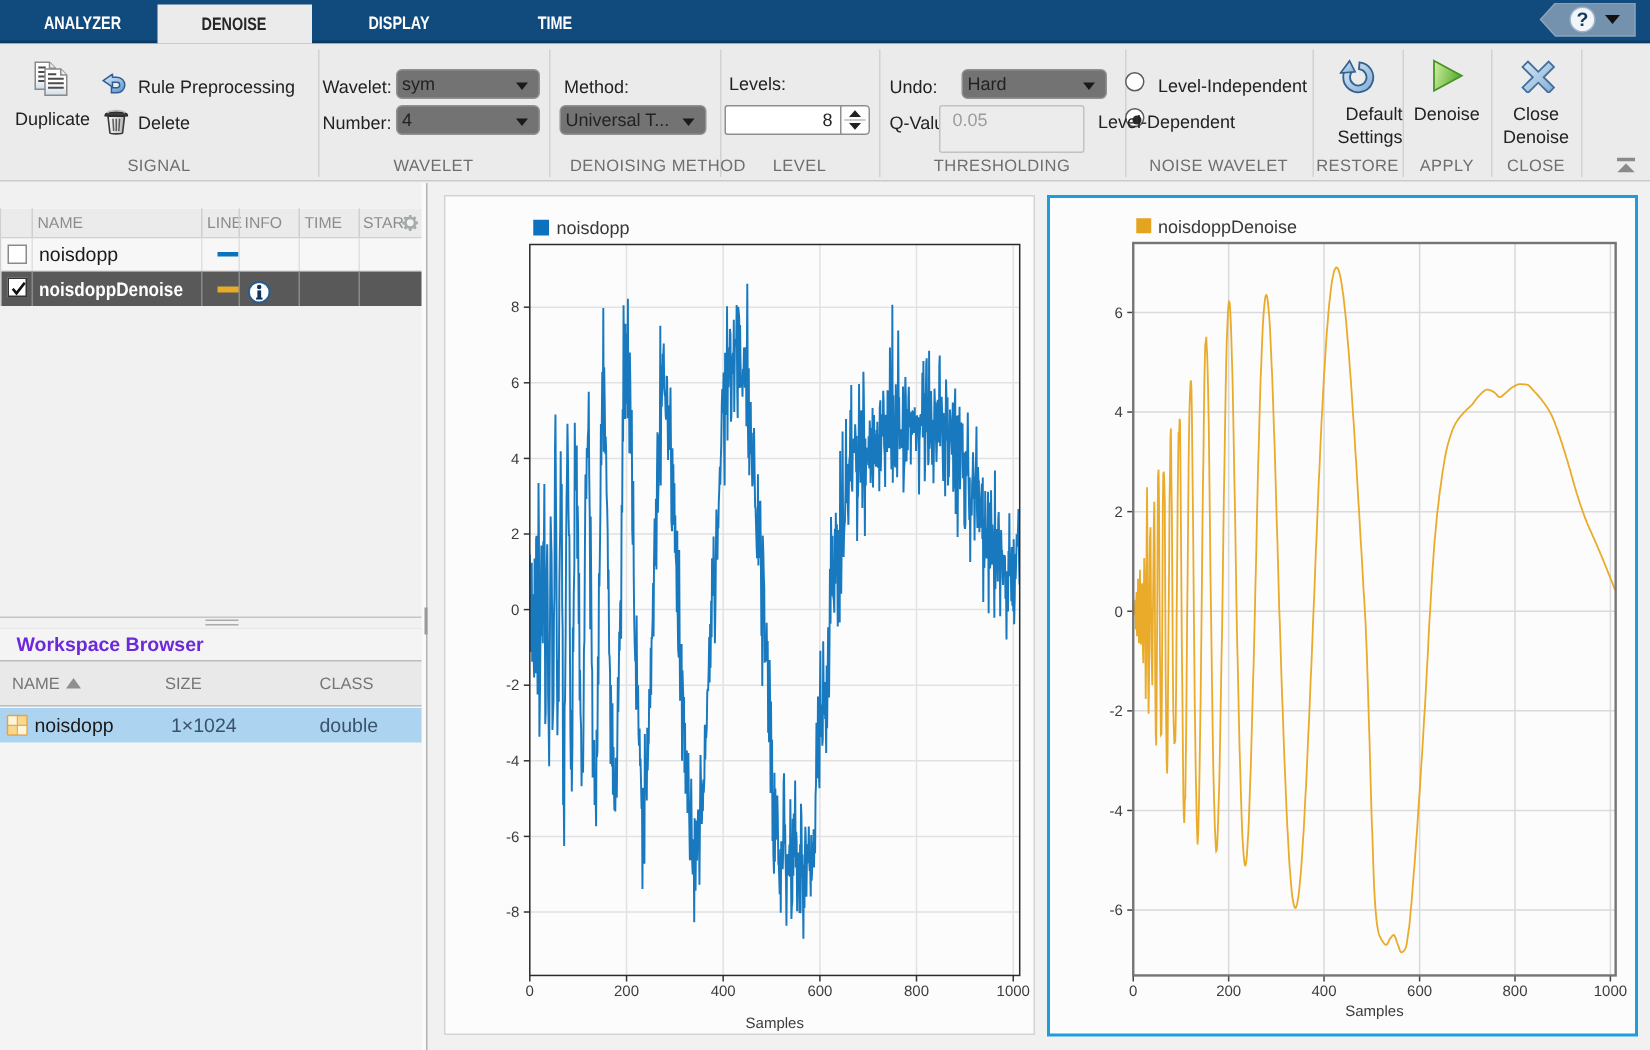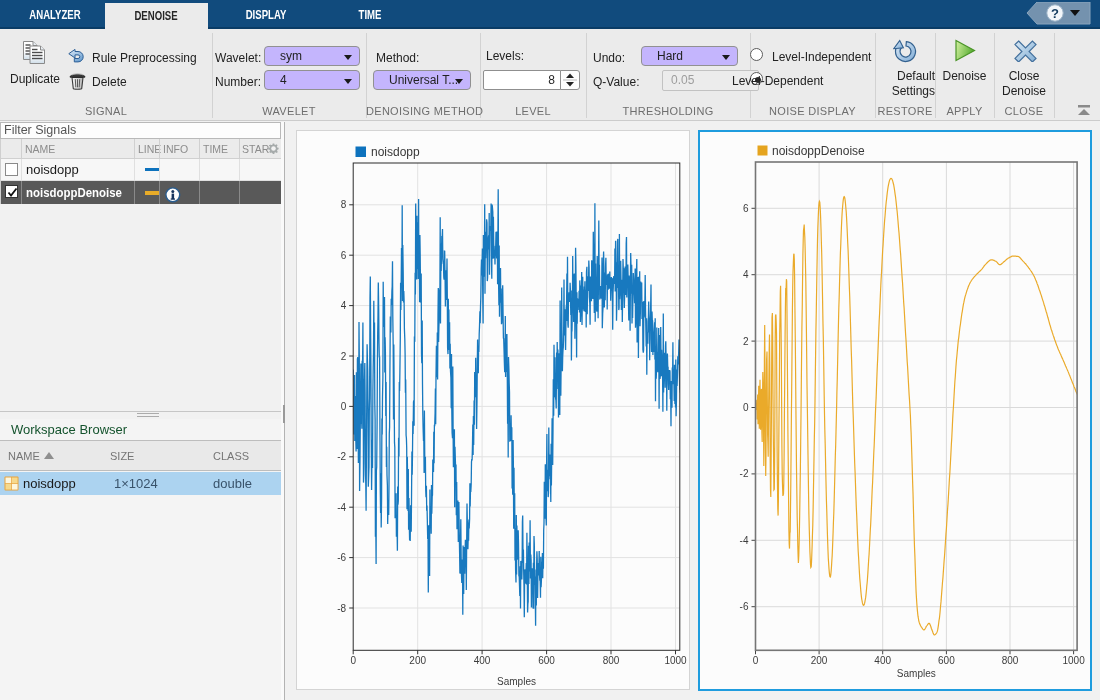--- a/index.html
+++ b/index.html
@@ -2,21 +2,21 @@
 <html><head><meta charset="utf-8"><style>
 *{margin:0;padding:0;box-sizing:border-box}
 html,body{width:1100px;height:700px;overflow:hidden;font-family:"Liberation Sans",sans-serif}
 body{position:relative;background:#f1f1f1;font-size:12px;color:#262626}
 .abs{position:absolute}
 .tick{font-size:10px;fill:#3c3c3c;font-family:"Liberation Sans",sans-serif}
 .leg{font-size:12px;fill:#383838;font-family:"Liberation Sans",sans-serif}
 .seclab{position:absolute;bottom:3px;text-align:center;font-size:11px;color:#6e6e6e;letter-spacing:.3px;white-space:nowrap}
 .sep{position:absolute;top:4px;bottom:2px;width:1px;background:#d2d2d2}
 .ctl-lab{font-size:12px;color:#222}
-.dd{position:absolute;height:20px;background:#c4b5fd;border:1px solid #919191;border-radius:4px;font-size:12px;color:#222;line-height:18px;padding-left:15px;white-space:nowrap;overflow:hidden}
+.dd{position:absolute;height:20px;background:#737373;border:1px solid #919191;border-radius:4px;font-size:12px;color:#222;line-height:18px;padding-left:3px;white-space:nowrap;overflow:hidden}
 .dd .ar{position:absolute;right:7px;top:8px;width:0;height:0;border-left:4.5px solid transparent;border-right:4.5px solid transparent;border-top:5px solid #1a1a1a}
 </style></head><body>
 
 <div class="abs" style="left:0;top:0;width:1100px;height:29px;background:#114b7d;border-bottom:2px solid #0a3c66">
   <div class="abs" style="left:0;top:0;width:100%;height:43px;color:#fff;font-weight:bold;font-size:12px">
     <div class="abs" style="left:0px;top:8px;width:110px;text-align:center;transform:scaleX(0.8)">ANALYZER</div>
     <div class="abs" style="left:212px;top:8px;width:108px;text-align:center;transform:scaleX(0.8)">DISPLAY</div>
     <div class="abs" style="left:316px;top:8px;width:108px;text-align:center;transform:scaleX(0.8)">TIME</div>
   </div>
   <div class="abs" style="left:105px;top:3px;width:103px;height:26px;background:#ebebeb;color:#262626;font-weight:bold;font-size:12px;text-align:center;line-height:26px"><span style="display:inline-block;transform:scaleX(0.8)">DENOISE</span></div>
@@ -34,24 +34,24 @@
   <div class="sep" style="left:366px"></div>
   <div class="sep" style="left:480px"></div>
   <div class="sep" style="left:586px"></div>
   <div class="sep" style="left:750px"></div>
   <div class="sep" style="left:875px"></div>
   <div class="sep" style="left:935px"></div>
   <div class="sep" style="left:994px"></div>
   <div class="sep" style="left:1054px"></div>
   <div class="seclab" style="left:0;width:212px">SIGNAL</div>
   <div class="seclab" style="left:212px;width:154px">WAVELET</div>
-  <div class="seclab" style="left:366px;width:114px">DENOISING METHOD</div>
+  <div class="seclab" style="left:380px;width:114px">DENOISING METHOD</div>
   <div class="seclab" style="left:480px;width:106px">LEVEL</div>
   <div class="seclab" style="left:586px;width:164px">THRESHOLDING</div>
-  <div class="seclab" style="left:750px;width:125px">NOISE DISPLAY</div>
+  <div class="seclab" style="left:750px;width:125px">NOISE WAVELET</div>
   <div class="seclab" style="left:875px;width:60px">RESTORE</div>
   <div class="seclab" style="left:935px;width:59px">APPLY</div>
   <div class="seclab" style="left:994px;width:60px">CLOSE</div>
 
   <svg class="abs" style="left:22px;top:10px" width="24" height="25" viewBox="0 0 24 25">
     <defs>
         <linearGradient id="docg" x1="0" y1="0" x2="0" y2="1">
           <stop offset="0.55" stop-color="#ffffff"></stop>
           <stop offset="1" stop-color="#cfdde8"></stop>
         </linearGradient>
@@ -117,21 +117,21 @@
     <svg width="18" height="18">
         <path d="M9 2.5 L13 7 L5 7 Z" fill="#222"></path>
         <path d="M9 15.5 L13 11 L5 11 Z" fill="#222"></path>
         <line x1="2" y1="9" x2="16" y2="9" stroke="#bbb" stroke-width="1"></line>
       </svg>
   </div>
 
   <div class="abs ctl-lab" style="left:593px;top:22px">Undo:</div>
   <div class="dd" style="left:641px;top:17px;width:97px">Hard<span class="ar"></span></div>
   <div class="abs ctl-lab" style="left:593px;top:46px">Q-Value:</div>
-  <div class="abs" style="left:662px;top:41px;width:97px;height:21px;background:#ececec;border:1px solid #c2c2c2;border-radius:2px;font-size:12px;color:#9d9d9d;line-height:18px;padding-left:8px">0.05</div>
+  <div class="abs" style="left:626px;top:41px;width:97px;height:32px;background:#ececec;border:1px solid #c2c2c2;border-radius:2px;font-size:12px;color:#9d9d9d;line-height:18px;padding-left:8px">0.05</div>
 
   <div class="abs" style="left:749.5px;top:19px;width:13px;height:13px;border:1.5px solid #5c5c5c;border-radius:50%;background:#fff"></div>
   <div class="abs ctl-lab" style="left:772px;top:21px">Level-Independent</div>
   <div class="abs" style="left:749.5px;top:43px;width:13px;height:13px;border:1.5px solid #5c5c5c;border-radius:50%;background:#fff"></div>
   <div class="abs" style="left:754.5px;top:48px;width:6px;height:6px;border-radius:50%;background:#2b2b2b"></div>
   <div class="abs ctl-lab" style="left:732px;top:45px">Level-Dependent</div>
 
   <svg class="abs" style="left:893px;top:10px" width="25" height="25" viewBox="0 0 25 25">
     <defs>
         <linearGradient id="rg" x1="0" y1="0" x2="1" y2="1">
@@ -165,21 +165,20 @@
   <div class="abs ctl-lab" style="left:994px;top:40px;width:60px;text-align:center;line-height:15px">Close<br>Denoise</div>
 
   <svg class="abs" style="left:1076px;top:76px" width="16" height="10">
       <rect x="2" y="0" width="12" height="2.5" fill="#8a8a8a"></rect>
       <path d="M8 4 L14 10 L2 10 Z" fill="#8a8a8a"></path>
     </svg>
 </div>
 
 <div class="abs" style="left:0;top:122px;width:284px;height:578px;background:#f1f1f1">
 
-  <div class="abs" style="left:0;top:0;width:281px;height:17px;background:#fdfdfd;border:1px solid #b9b9b9;font-size:12.5px;color:#555;line-height:15px;padding-left:3px">Filter Signals</div>
 
   <div class="abs" style="left:0;top:17px;width:281px;height:65px;background:#fff;border-left:1px solid #cfcfcf">
 
     <div class="abs" style="left:0;top:0;width:281px;height:20px;background:#ebebeb;border-bottom:1px solid #d0d0d0;color:#8c8c8c;font-size:10.5px">
       <div class="abs" style="left:24px;top:4px">NAME</div>
       <div class="abs" style="left:137px;top:4px">LINE</div>
       <div class="abs" style="left:162px;top:4px">INFO</div>
       <div class="abs" style="left:202px;top:4px">TIME</div>
       <div class="abs" style="left:241px;top:4px">START</div>
       <svg class="abs" style="left:266px;top:3px" width="13" height="13" viewBox="0 0 24 24">
@@ -227,21 +226,21 @@
   </div>
 
   <div class="abs" style="left:281px;top:0;width:3px;height:578px;background:#fafafa"></div>
 
   <div class="abs" style="left:0;top:288.5px;width:281px;height:1px;background:#c6c6c6"></div>
   <div class="abs" style="left:137px;top:290.5px;width:22px;height:1px;background:#ababab"></div>
   <div class="abs" style="left:137px;top:293.5px;width:22px;height:1px;background:#ababab"></div>
   <div class="abs" style="left:0;top:296.5px;width:281px;height:1px;background:#c6c6c6"></div>
 
   <div class="abs" style="left:0;top:297px;width:281px;height:281px;background:#f4f4f4">
-    <div class="abs" style="left:11px;top:3px;font-size:13px;font-weight:normal;color:#14532d">Workspace Browser</div>
+    <div class="abs" style="left:11px;top:3px;font-size:13px;font-weight:bold;color:#6d28d9">Workspace Browser</div>
     <div class="abs" style="left:0;top:20.5px;width:281px;height:31px;background:#e9e9e9;border-top:1px solid #bdbdbd;border-bottom:1px solid #bdbdbd;font-size:11px;color:#757575">
       <div class="abs" style="left:8px;top:9px">NAME</div>
       <svg class="abs" style="left:44px;top:11px" width="10" height="8">
           <path d="M5 0 L10 7 L0 7 Z" fill="#8f8f8f"></path>
         </svg>
       <div class="abs" style="left:110px;top:9px">SIZE</div>
       <div class="abs" style="left:213px;top:9px">CLASS</div>
     </div>
     <div class="abs" style="left:0;top:52.5px;width:281px;height:23px;background:#acd3f0;font-size:13px;color:#1a1a1a">
       <svg class="abs" style="left:4px;top:4px" width="15" height="15">

